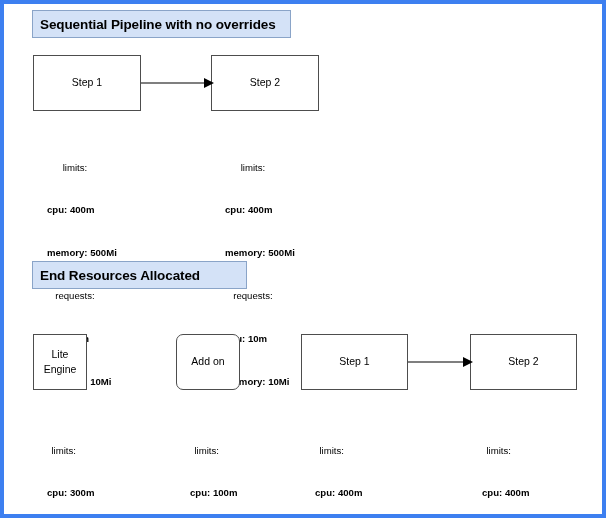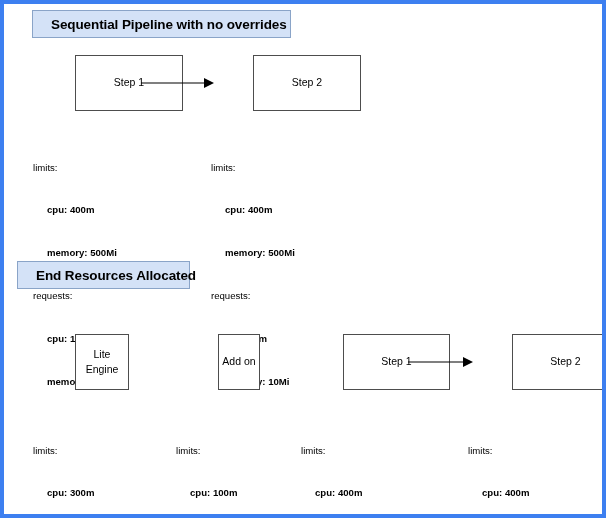--- a/index.html
+++ b/index.html
@@ -29,71 +29,70 @@
   }
 
   
   .banner {
     position: absolute;
     box-sizing: border-box;
     background: #d4e2f7;
     border: 1px solid #8aa4c8;
     display: flex;
     align-items: center;
-    padding-left: 18px;
+    padding-left: 7px;
     font-weight: bold;
     font-size: 13.5px;
     color: #000000;
     letter-spacing: -0.1px;
     white-space: nowrap;
   }
   #banner-1 { left: 28px; top: 6px;   width: 259px; height: 28px; }
-  #banner-2 { left: 13px; top: 257px; width: 173px; height: 28px; }
+  #banner-2 { left: 28px; top: 257px; width: 215px; height: 28px; }
 
   
   .node {
     position: absolute;
     box-sizing: border-box;
     background: #ffffff;
     border: 1.3px solid #4d4d4d;
     display: flex;
     align-items: center;
     justify-content: center;
     text-align: center;
     font-size: 10.5px;
     color: #000000;
     line-height: 1.45;
-    margin-left: 42px;
   }
   #node-s1-a { left: 29px;  top: 51px;  width: 108px; height: 56px; }
   #node-s2-a { left: 207px; top: 51px;  width: 108px; height: 56px; }
 
   #node-lite  { left: 29px;  top: 330px; width: 54px;  height: 56px; }
-  #node-addon { left: 172px; top: 330px; width: 42px;  height: 56px; }
+  #node-addon { left: 172px; top: 330px; width: 64px;  height: 56px; border-radius: 7px; }
   #node-s1-b  { left: 297px; top: 330px; width: 107px; height: 56px; }
   #node-s2-b  { left: 466px; top: 330px; width: 107px; height: 56px; }
 
   
   .connector {
     position: absolute;
     overflow: visible;
   }
   #conn-a { left: 137px; top: 69px;  width: 71px; height: 20px; }
   #conn-b { left: 404px; top: 348px; width: 63px; height: 20px; }
 
   
   .spec {
     position: absolute;
     font-size: 9.6px;
     line-height: 14.3px;
     color: #000000;
     white-space: pre;
   }
   .spec .ind { padding-left: 14px; display: block; font-weight: bold; }
-  .spec .key { display: block; }
+  .spec .key { display: block; text-align: center; }
 
   #spec-a1 { left: 29px;  top: 128px; }
   #spec-a2 { left: 207px; top: 128px; }
 
   #spec-b1 { left: 29px;  top: 411px; }
   #spec-b2 { left: 172px; top: 411px; }
   #spec-b3 { left: 297px; top: 411px; }
   #spec-b4 { left: 464px; top: 411px; }
 </style>
 </head>

